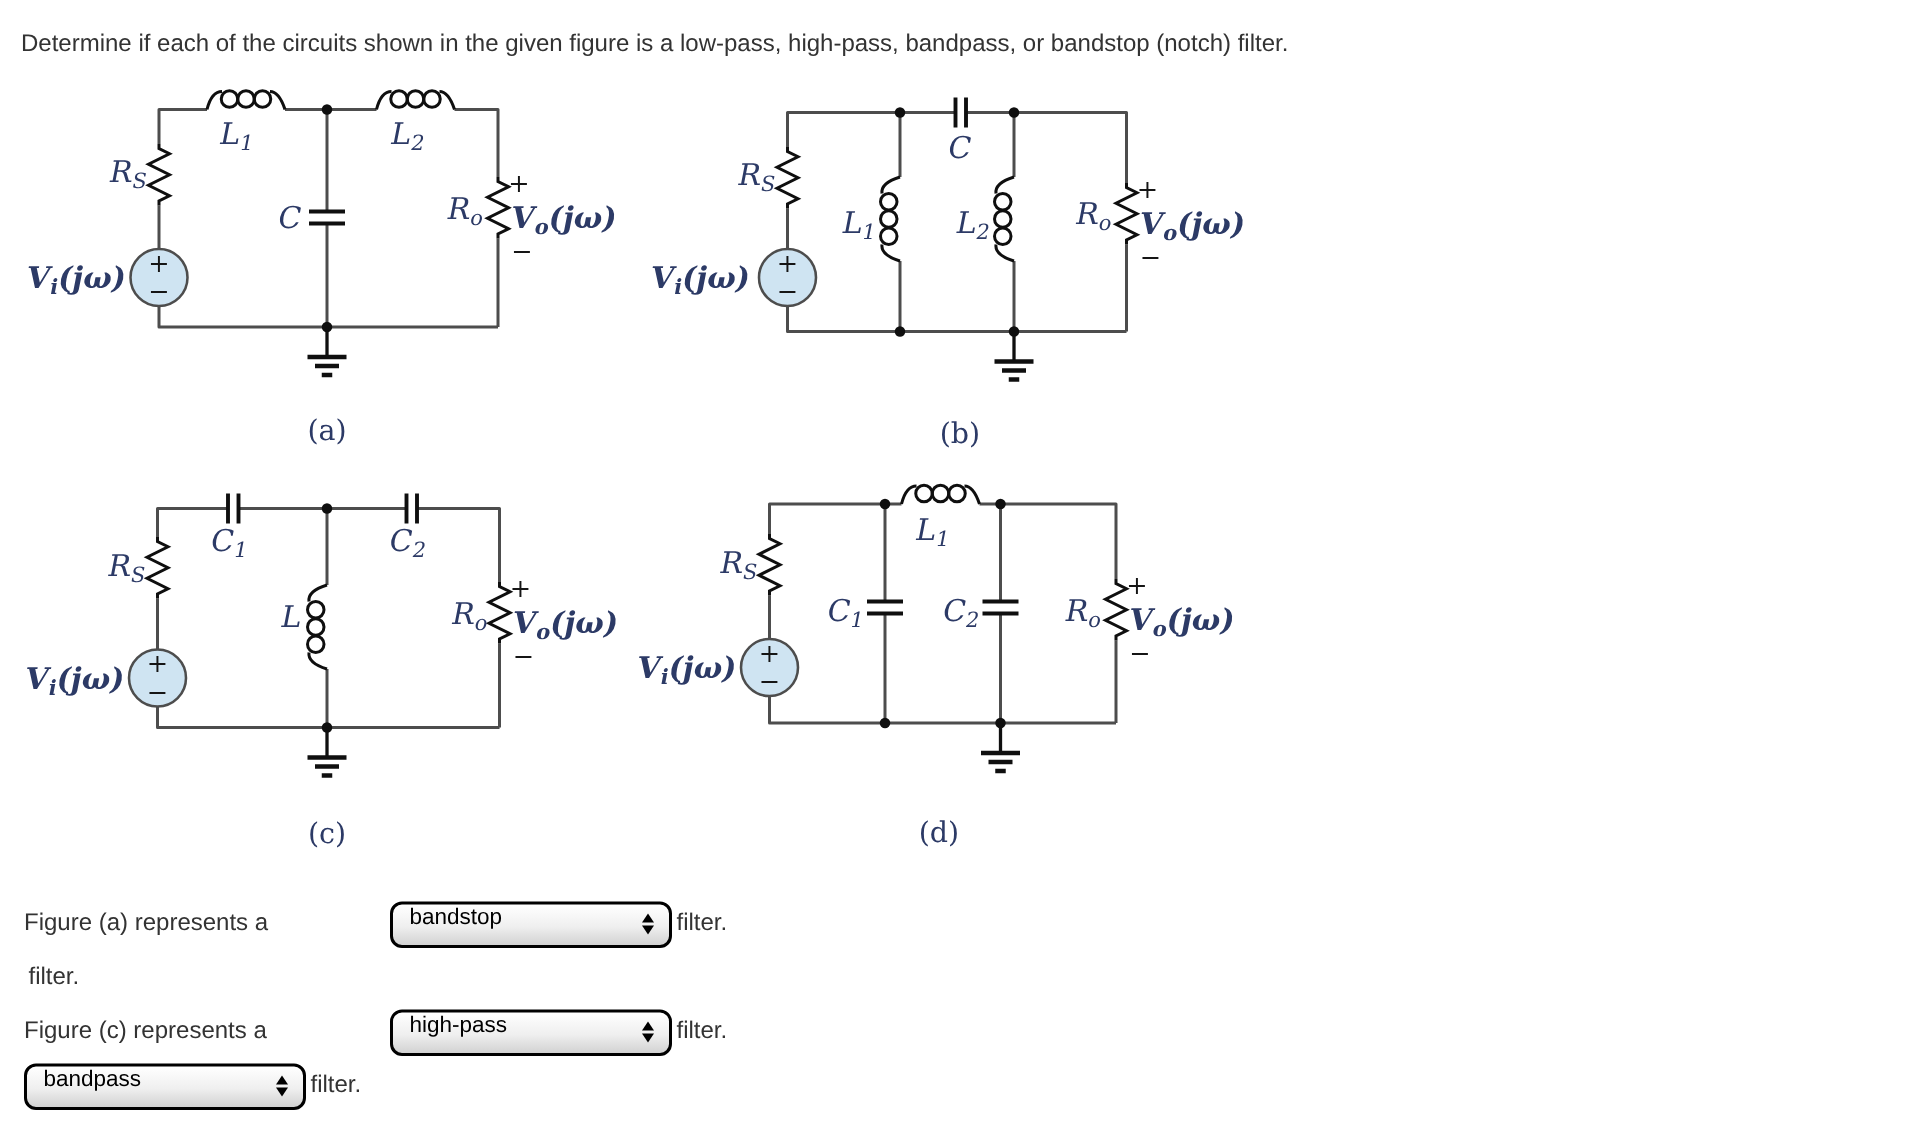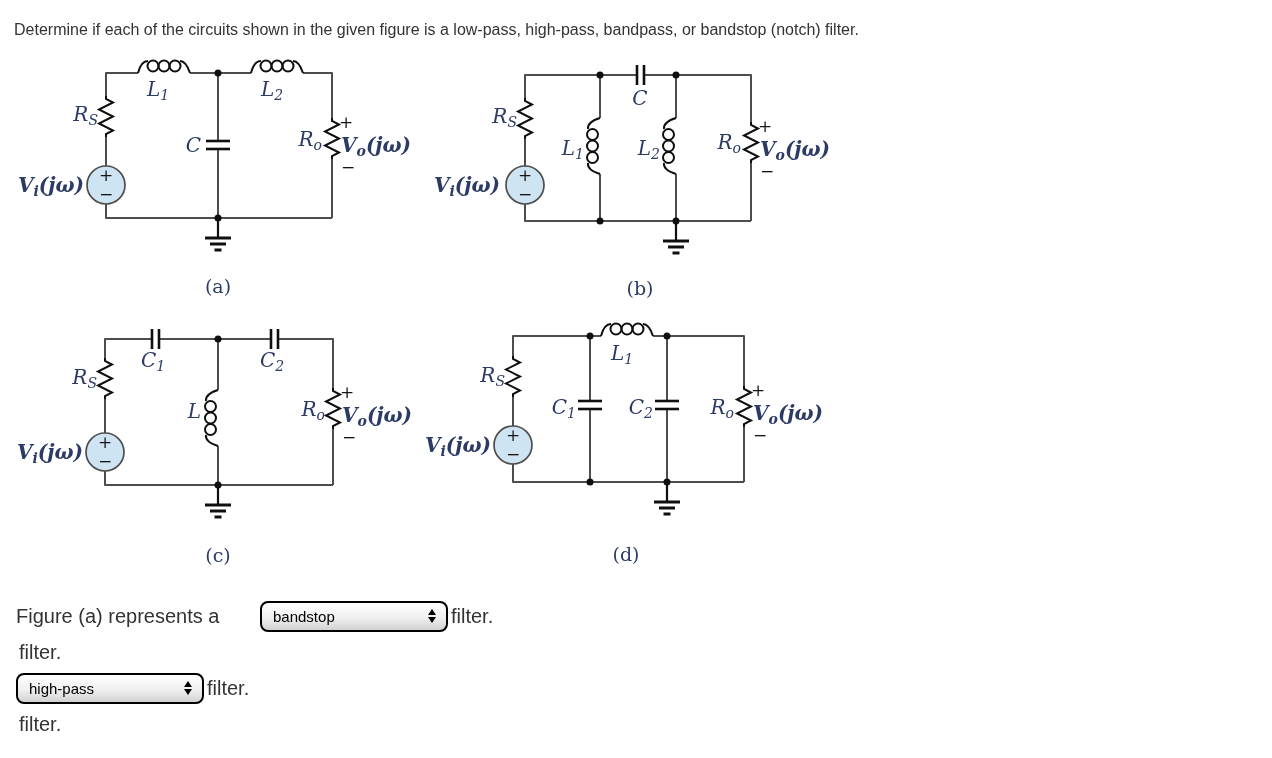--- a/index.html
+++ b/index.html
@@ -22,27 +22,27 @@
               fill:var(--label,#2c3a66); }
   text.clbl tspan.sub { font-size:14px; }
   text.bold { font-weight:bold; }
   text.sign { font-family:"DejaVu Serif", serif; font-size:17px; font-style:normal;
               fill:#151515; }
   text.cap  { font-family:"DejaVu Serif", serif; font-size:19px; font-style:normal;
               fill:var(--label,#2c3a66); text-anchor:middle; }
 
   
   .qrow { position:absolute; left:16px; height:32px; display:flex; align-items:center; }
-  .qtext { font-size:20px; color:var(--text,#333); white-space:nowrap; }
+  .qtext { font-size:16px; color:var(--text,#333); white-space:nowrap; }
   .qprefix { display:inline-block; width:244px; }
   .qsuffix { margin-left:3px; }
   .select { position:relative; width:188px; height:31px; box-sizing:border-box;
             border:2px solid #000; border-radius:8px; cursor:pointer;
             background:linear-gradient(180deg,#ffffff 0%,#efefef 55%,#d2d2d2 100%);
-            display:flex; align-items:center; padding:0 28px 0 11px; }
+            display:flex; align-items:flex-start; padding:0 28px 0 11px; }
   .selval { font-size:15px; color:#000; white-space:nowrap; }
   .spinner { position:absolute; right:10px; top:50%; transform:translateY(-50%);
              display:flex; flex-direction:column; align-items:center; }
   .tri-up   { width:0; height:0; border-left:4.5px solid transparent;
               border-right:4.5px solid transparent; border-bottom:6px solid #000;
               margin-bottom:2px; }
   .tri-down { width:0; height:0; border-left:4.5px solid transparent;
               border-right:4.5px solid transparent; border-top:6px solid #000; }
 </style>
 </head>
@@ -300,25 +300,33 @@
       </span>
   </div>
   <span class="qtext qsuffix">filter.</span>
 </div>
 
 <div class="qrow" style="top:636px">
   <span class="qtext qsuffix">filter.</span>
 </div>
 
 <div class="qrow" style="top:672px">
+  <span class="qtext qprefix">Figure (c) represents a</span>
   <div class="select">
     <span class="selval">high-pass</span>
     <span class="spinner">
         <span class="tri-up"></span>
         <span class="tri-down"></span>
       </span>
   </div>
   <span class="qtext qsuffix">filter.</span>
 </div>
 
 <div class="qrow" style="top:708px">
+  <div class="select">
+    <span class="selval">bandpass</span>
+    <span class="spinner">
+        <span class="tri-up"></span>
+        <span class="tri-down"></span>
+      </span>
+  </div>
   <span class="qtext qsuffix">filter.</span>
 </div>
 
 </body></html>

